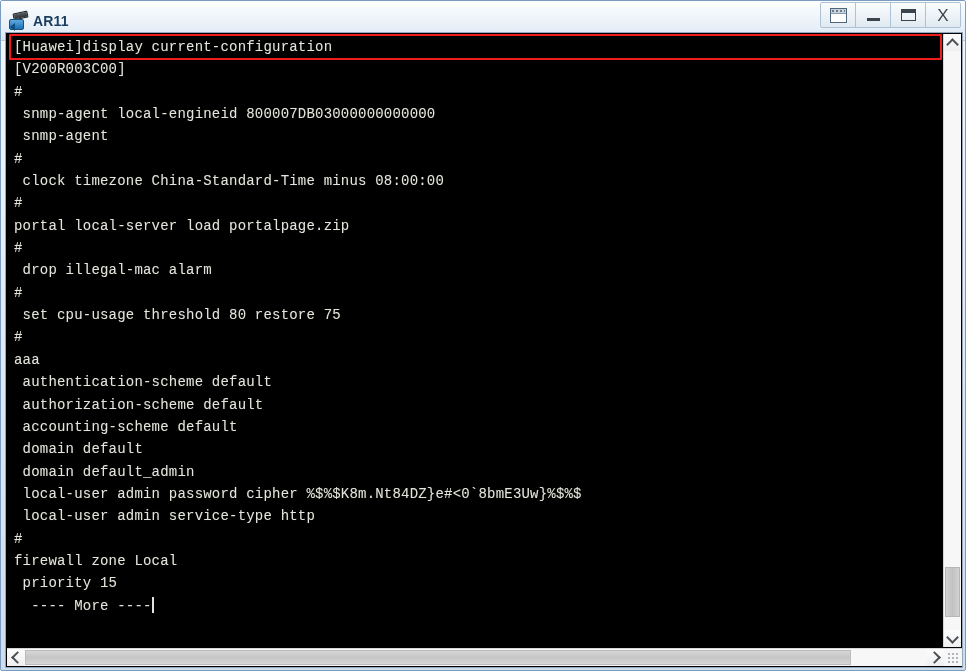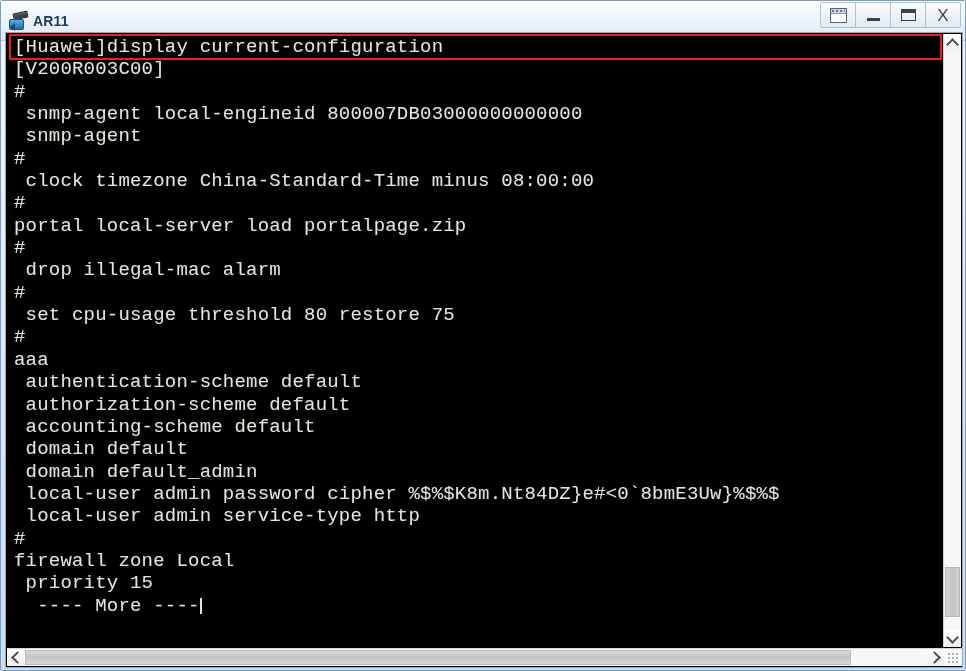--- a/index.html
+++ b/index.html
@@ -171,21 +171,21 @@
     overflow: hidden;
   }
   .term-text {
     position: absolute;
     left: 8px;
     top: 3px;
     width: 920px;
     margin: 0;
     padding: 0;
     font-family: "Liberation Mono", "DejaVu Sans Mono", monospace;
-    font-size: 19px;
+    font-size: 14px;
     line-height: 22.35px;
     color: #e4e4dc;
     white-space: pre;
     letter-spacing: 0.2px;
     text-shadow: 0 0 1px rgba(200,200,190,0.25);
   }
   .cursor-block {
     display: inline-block;
     width: 2px;
     height: 16px;

